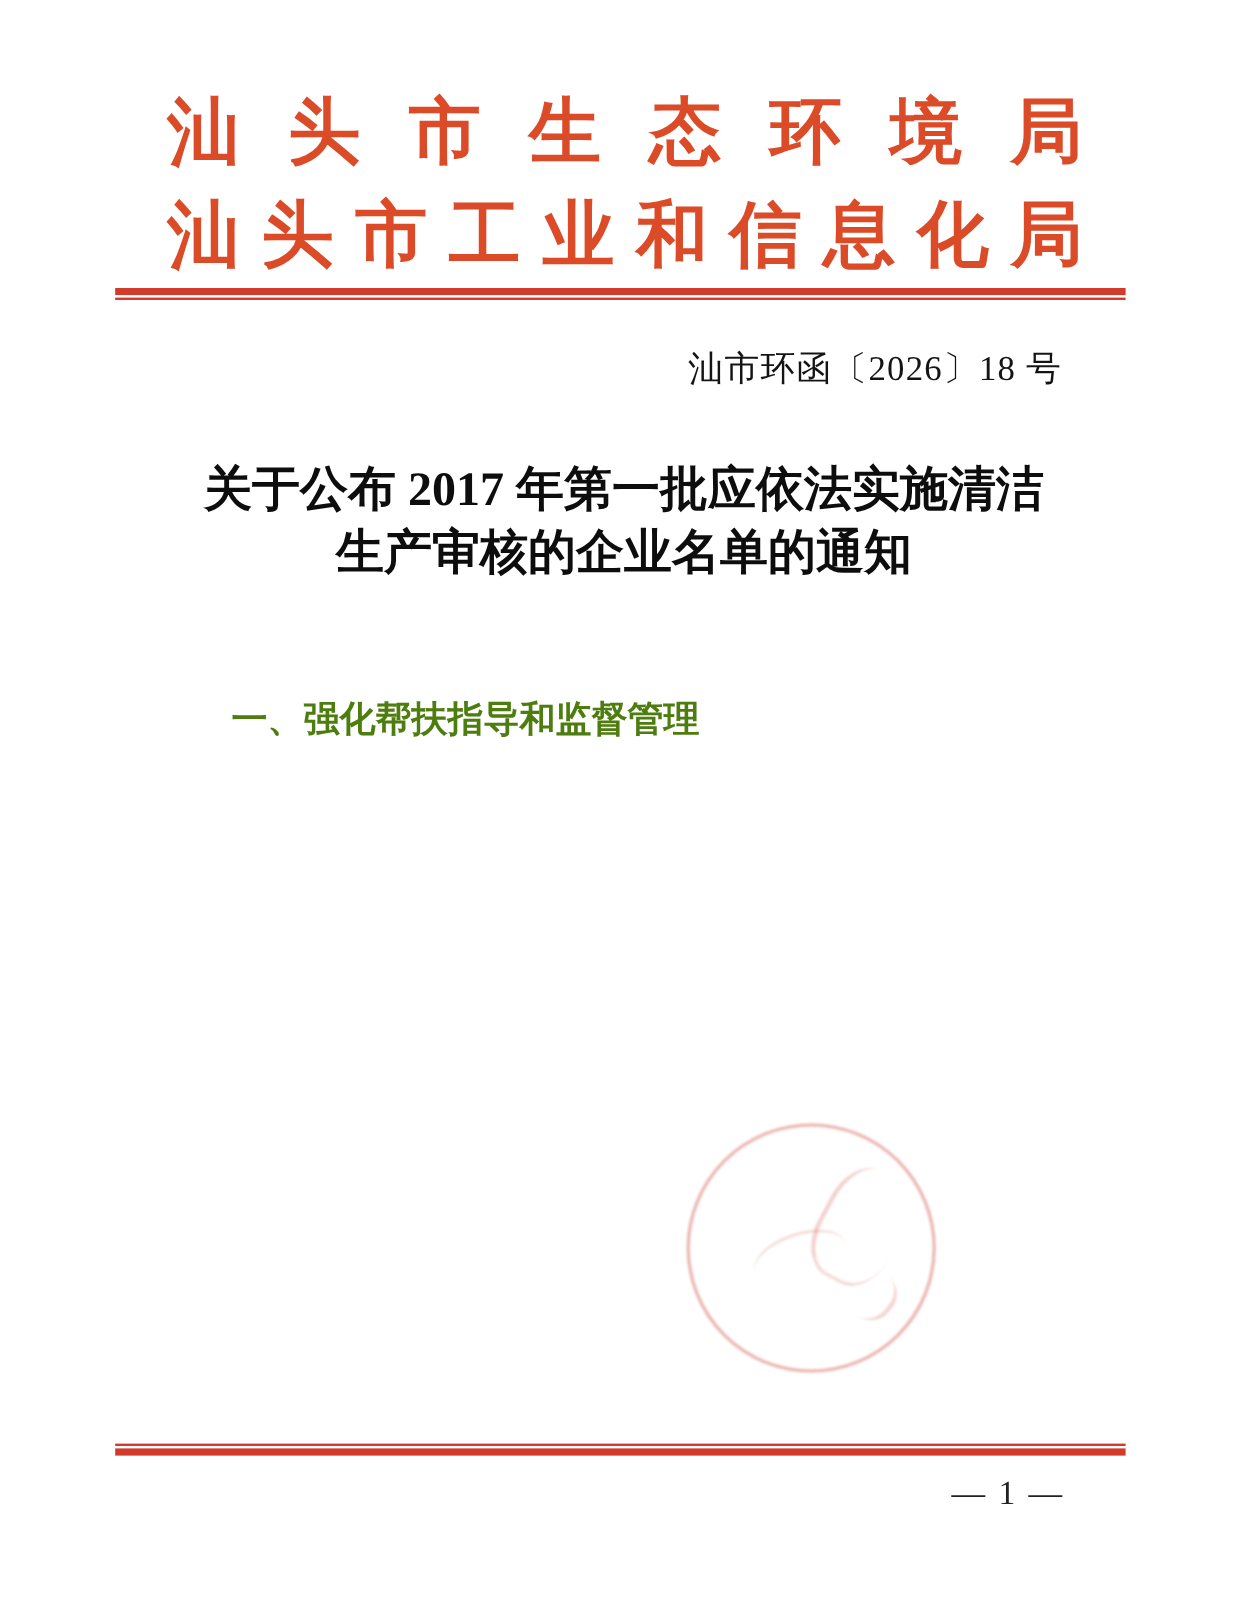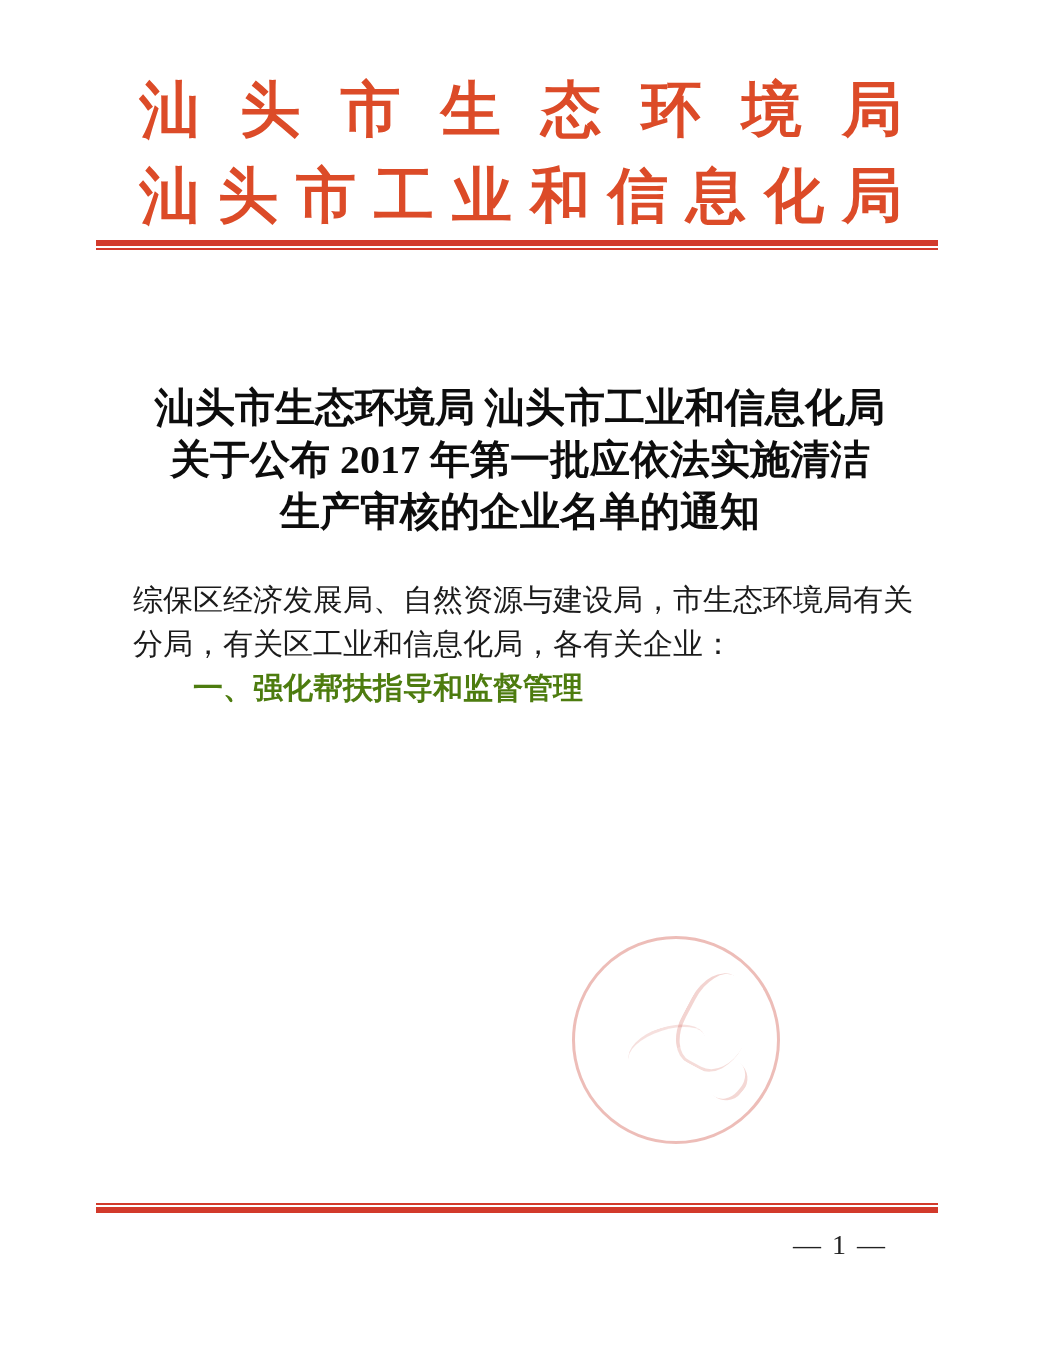--- a/index.html
+++ b/index.html
@@ -132,29 +132,28 @@
       <span>化</span>
       <span>局</span>
     </div>
 
   <div class="rule rule-top">
     <div class="thick"></div>
     <div class="gap"></div>
     <div class="thin"></div>
   </div>
 
+  <div class="doc-number">汕市环函〔2026〕18 号</div>
 
   <div class="doc-title">
-    <div>汕头市生态环境局 汕头市工业和信息化局</div>
     <div>关于公布 2017 年第一批应依法实施清洁</div>
     <div>生产审核的企业名单的通知</div>
   </div>
 
   <div class="body-text">
-    <p>综保区经济发展局、自然资源与建设局，市生态环境局有关分局，有关区工业和信息化局，各有关企业：</p>
     <p class="section-heading">一、强化帮扶指导和监督管理</p>
   </div>
 
   <div class="stamp">
     <div class="smudge1"></div>
     <div class="smudge2"></div>
     <div class="smudge3"></div>
   </div>
 
   <div class="rule rule-bottom">

